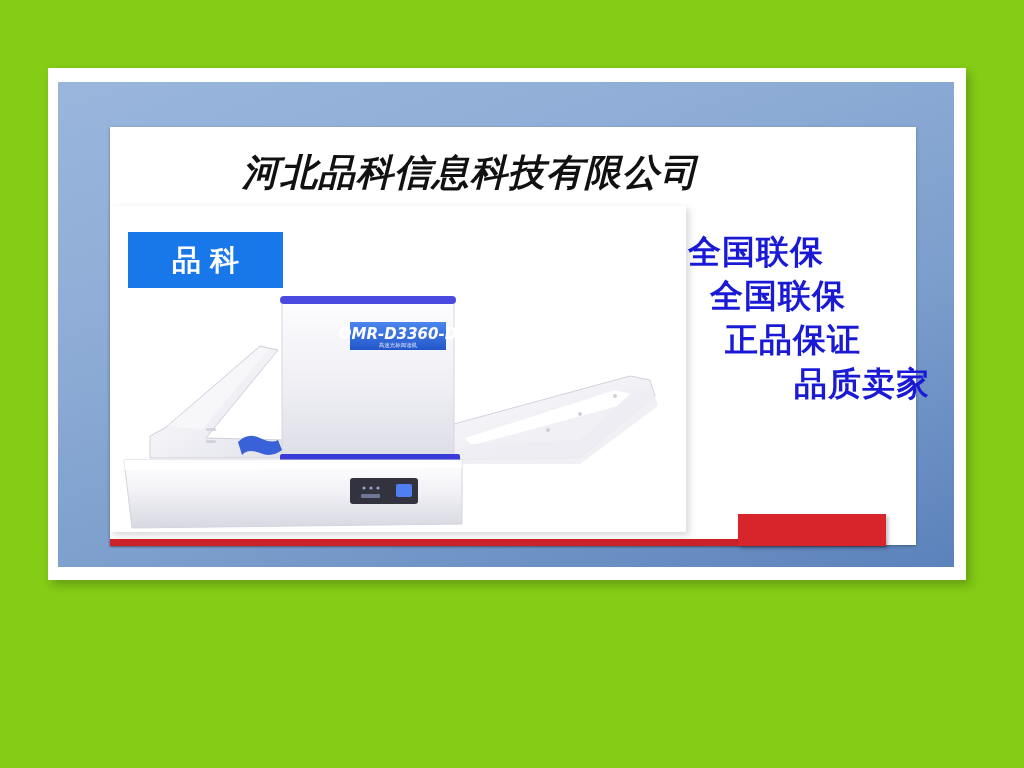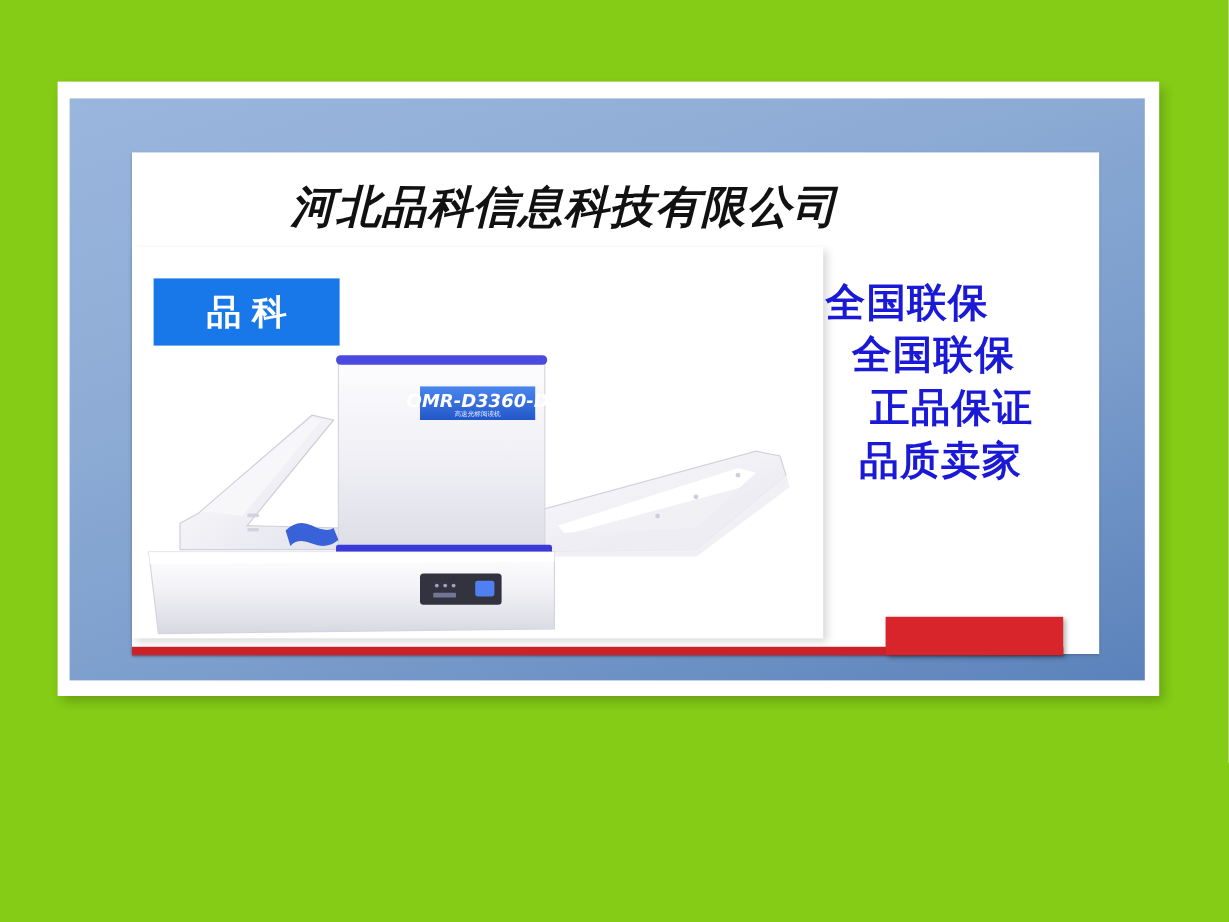--- a/index.html
+++ b/index.html
@@ -121,21 +121,21 @@
     font-weight: 700;
     font-size: 33px;
     line-height: 1.33;
     font-family: "DejaVu Sans", "Liberation Sans", sans-serif;
     letter-spacing: 1px;
   }
   .slogan { white-space: nowrap; }
   .slogan.i0 { margin-left: 0px; }
   .slogan.i1 { margin-left: 22px; }
   .slogan.i2 { margin-left: 37px; }
-  .slogan.i3 { margin-left: 28px; }
+  .slogan.i3 { margin-left: 106px; }
 
   
   .red-strip {
     position: absolute;
     left: 110px;
     top: 539px;
     width: 776px;
     height: 7px;
     background: #cc2128;
     box-shadow: 0 1px 2px rgba(0,0,0,0.30);

